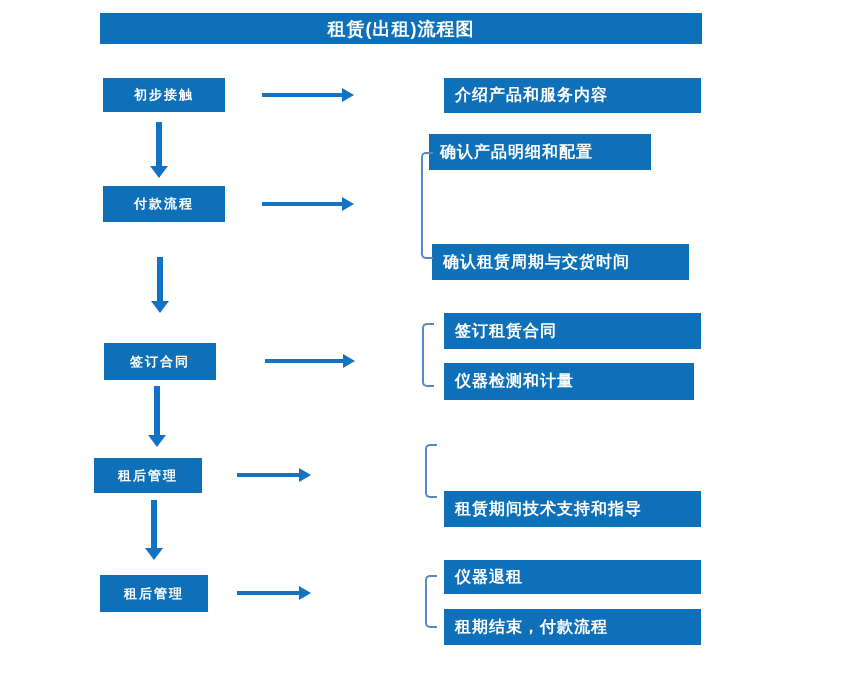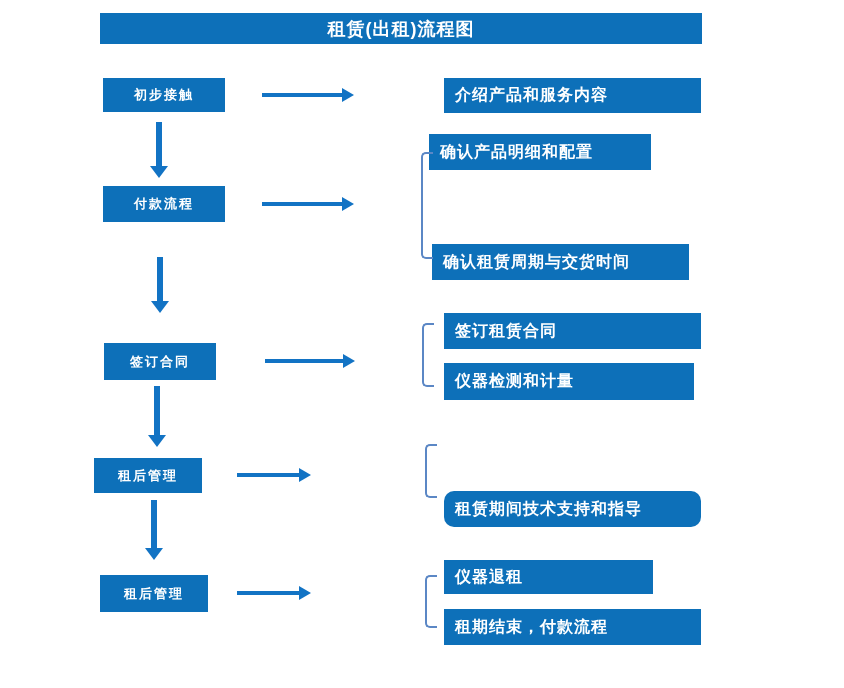--- a/index.html
+++ b/index.html
@@ -89,23 +89,23 @@
   <div class="stage-box" style="left:100px; top:575px; width:108px; height:37px;">租后管理</div>
 
   <div class="detail-box" style="left:444px; top:78px; width:257px; height:35px;">介绍产品和服务内容</div>
 
   <div class="detail-box" style="left:429px; top:134px; width:222px; height:36px;text-align:right;">确认产品明细和配置</div>
   <div class="detail-box" style="left:432px; top:244px; width:257px; height:36px;">确认租赁周期与交货时间</div>
 
   <div class="detail-box" style="left:444px; top:313px; width:257px; height:36px;">签订租赁合同</div>
   <div class="detail-box" style="left:444px; top:363px; width:250px; height:37px;">仪器检测和计量</div>
 
-  <div class="detail-box" style="left:444px; top:491px; width:257px; height:36px;border-radius:10px;">租赁期间技术支持和指导</div>
+  <div class="detail-box" style="left:444px; top:491px; width:257px; height:36px;">租赁期间技术支持和指导</div>
 
-  <div class="detail-box" style="left:444px; top:560px; width:209px; height:34px;">仪器退租</div>
+  <div class="detail-box" style="left:444px; top:560px; width:257px; height:34px;">仪器退租</div>
   <div class="detail-box" style="left:444px; top:609px; width:257px; height:36px;">租期结束，付款流程</div>
 
   <div class="h-arrow" style="left:262px; top:88px; width:92px;">
     <div class="shaft"></div>
     <div class="head"></div>
   </div>
   <div class="h-arrow" style="left:262px; top:197px; width:92px;">
     <div class="shaft"></div>
     <div class="head"></div>
   </div>

